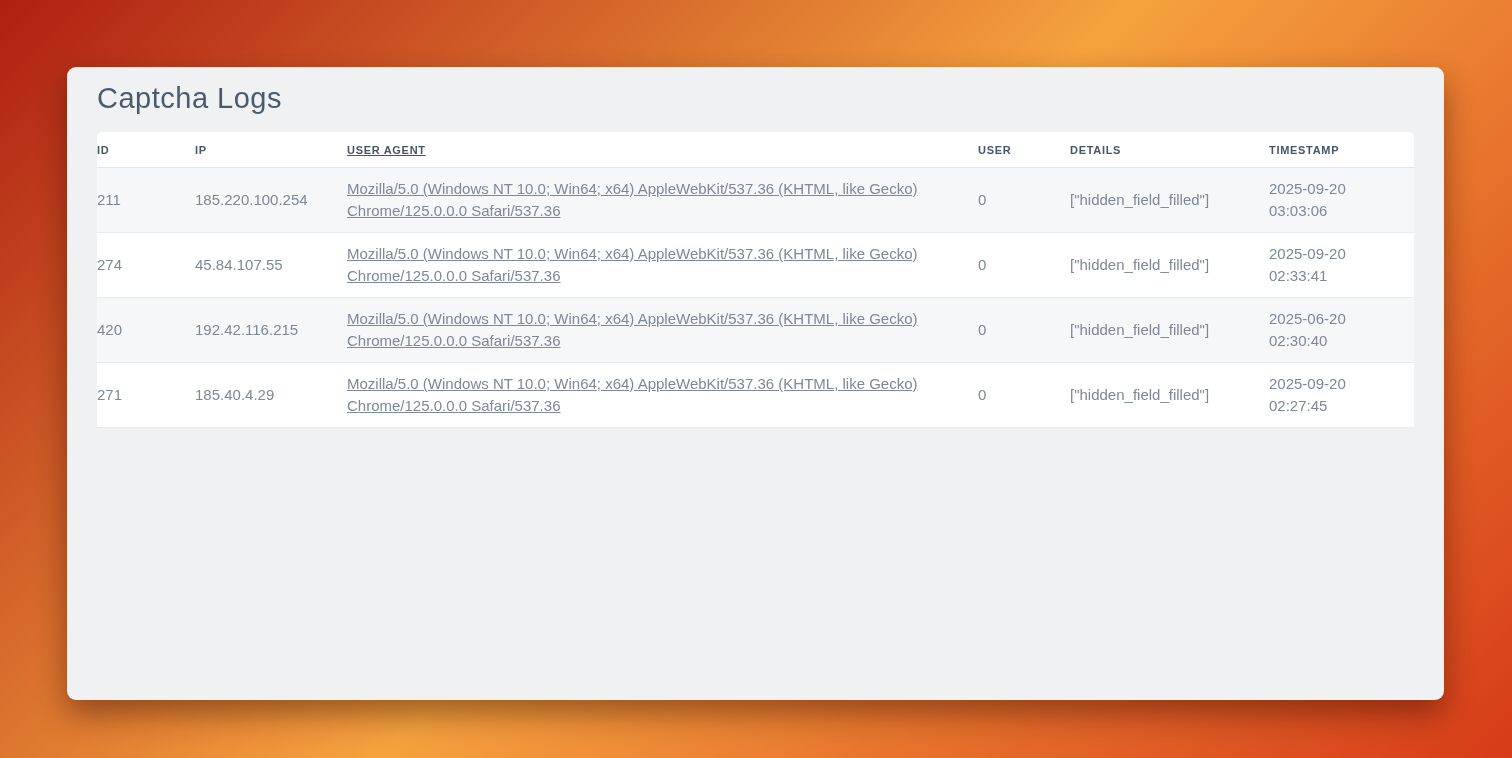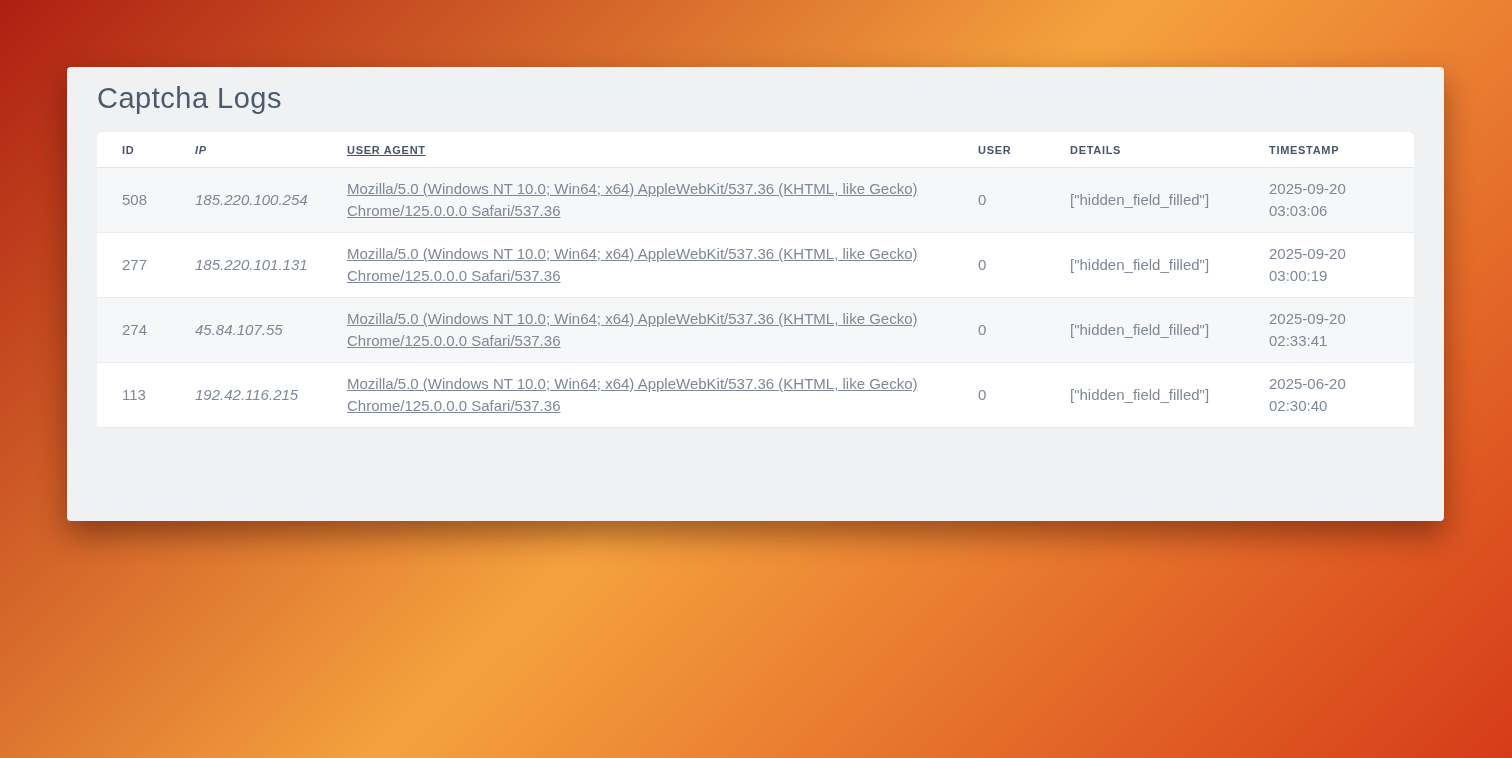--- a/index.html
+++ b/index.html
@@ -12,23 +12,23 @@
     font-family: "Liberation Sans", sans-serif;
   }
   body {
     background: linear-gradient(135deg, #ae1f12 0%, #f5a23e 50%, #d63b18 100%);
   }
   .card {
     position: absolute;
     left: 67px;
     top: 67px;
     width: 1377px;
-    height: 454px;
+    height: 633px;
     background: #f0f1f3;
-    border-radius: 4px;
+    border-radius: 9px;
     box-shadow: 0 14px 30px rgba(50, 12, 0, 0.45);
     padding: 0 30px;
     overflow: hidden;
   }
   .page-title {
     margin: 0;
     padding-top: 15px;
     font-size: 29px;
     font-weight: 500;
     letter-spacing: 0.5px;
@@ -61,23 +61,23 @@
     font-size: 15px;
     color: #7e8897;
     line-height: 22px;
     padding: 10px 18px 10px 0;
     vertical-align: middle;
     border-bottom: 1px solid #e9ebee;
     background: #ffffff;
     overflow: hidden;
   }
   tbody tr:nth-child(odd) td { background: #f6f7f9; }
-  th.col-id, td.col-id { padding-left: 25px; }
+  th.col-id, td.col-id { }
   .col-id      { width: 98px; }
-  .col-ip      { width: 152px; font-style: italic; }
+  .col-ip      { width: 152px; }
   .col-ua      { width: 631px; text-decoration: underline; }
   .col-score   { width: 92px; }
   .col-details { width: 199px; }
   .col-ts      { width: auto; }
 </style>
 </head>
 <body>
 
 <div class="card">
   <h1 class="page-title">Captcha Logs</h1>
@@ -87,53 +87,53 @@
         <th class="col-id">ID</th>
         <th class="col-ip">IP</th>
         <th class="col-ua">USER AGENT</th>
         <th class="col-score">USER</th>
         <th class="col-details">DETAILS</th>
         <th class="col-ts">TIMESTAMP</th>
       </tr>
     </thead>
     <tbody id="rows">
   <tr class="log-row">
-    <td class="col-id">508</td>
+    <td class="col-id">211</td>
     <td class="col-ip">185.220.100.254</td>
     <td class="col-ua">Mozilla/5.0 (Windows NT 10.0; Win64; x64) AppleWebKit/537.36 (KHTML, like Gecko) Chrome/125.0.0.0 Safari/537.36</td>
     <td class="col-score">0</td>
     <td class="col-details">["hidden_field_filled"]</td>
     <td class="col-ts">2025-09-20 03:03:06</td>
   </tr>
 
-  <tr class="log-row">
-    <td class="col-id">277</td>
-    <td class="col-ip">185.220.101.131</td>
-    <td class="col-ua">Mozilla/5.0 (Windows NT 10.0; Win64; x64) AppleWebKit/537.36 (KHTML, like Gecko) Chrome/125.0.0.0 Safari/537.36</td>
-    <td class="col-score">0</td>
-    <td class="col-details">["hidden_field_filled"]</td>
-    <td class="col-ts">2025-09-20 03:00:19</td>
-  </tr>
 
 
 
   <tr class="log-row">
     <td class="col-id">274</td>
     <td class="col-ip">45.84.107.55</td>
     <td class="col-ua">Mozilla/5.0 (Windows NT 10.0; Win64; x64) AppleWebKit/537.36 (KHTML, like Gecko) Chrome/125.0.0.0 Safari/537.36</td>
     <td class="col-score">0</td>
     <td class="col-details">["hidden_field_filled"]</td>
     <td class="col-ts">2025-09-20 02:33:41</td>
   </tr>
 
   <tr class="log-row">
-    <td class="col-id">113</td>
+    <td class="col-id">420</td>
     <td class="col-ip">192.42.116.215</td>
     <td class="col-ua">Mozilla/5.0 (Windows NT 10.0; Win64; x64) AppleWebKit/537.36 (KHTML, like Gecko) Chrome/125.0.0.0 Safari/537.36</td>
     <td class="col-score">0</td>
     <td class="col-details">["hidden_field_filled"]</td>
     <td class="col-ts">2025-06-20 02:30:40</td>
   </tr>
 
 
+  <tr class="log-row">
+    <td class="col-id">271</td>
+    <td class="col-ip">185.40.4.29</td>
+    <td class="col-ua">Mozilla/5.0 (Windows NT 10.0; Win64; x64) AppleWebKit/537.36 (KHTML, like Gecko) Chrome/125.0.0.0 Safari/537.36</td>
+    <td class="col-score">0</td>
+    <td class="col-details">["hidden_field_filled"]</td>
+    <td class="col-ts">2025-09-20 02:27:45</td>
+  </tr>
 </tbody>
   </table>
 </div>
 
 </body></html>

